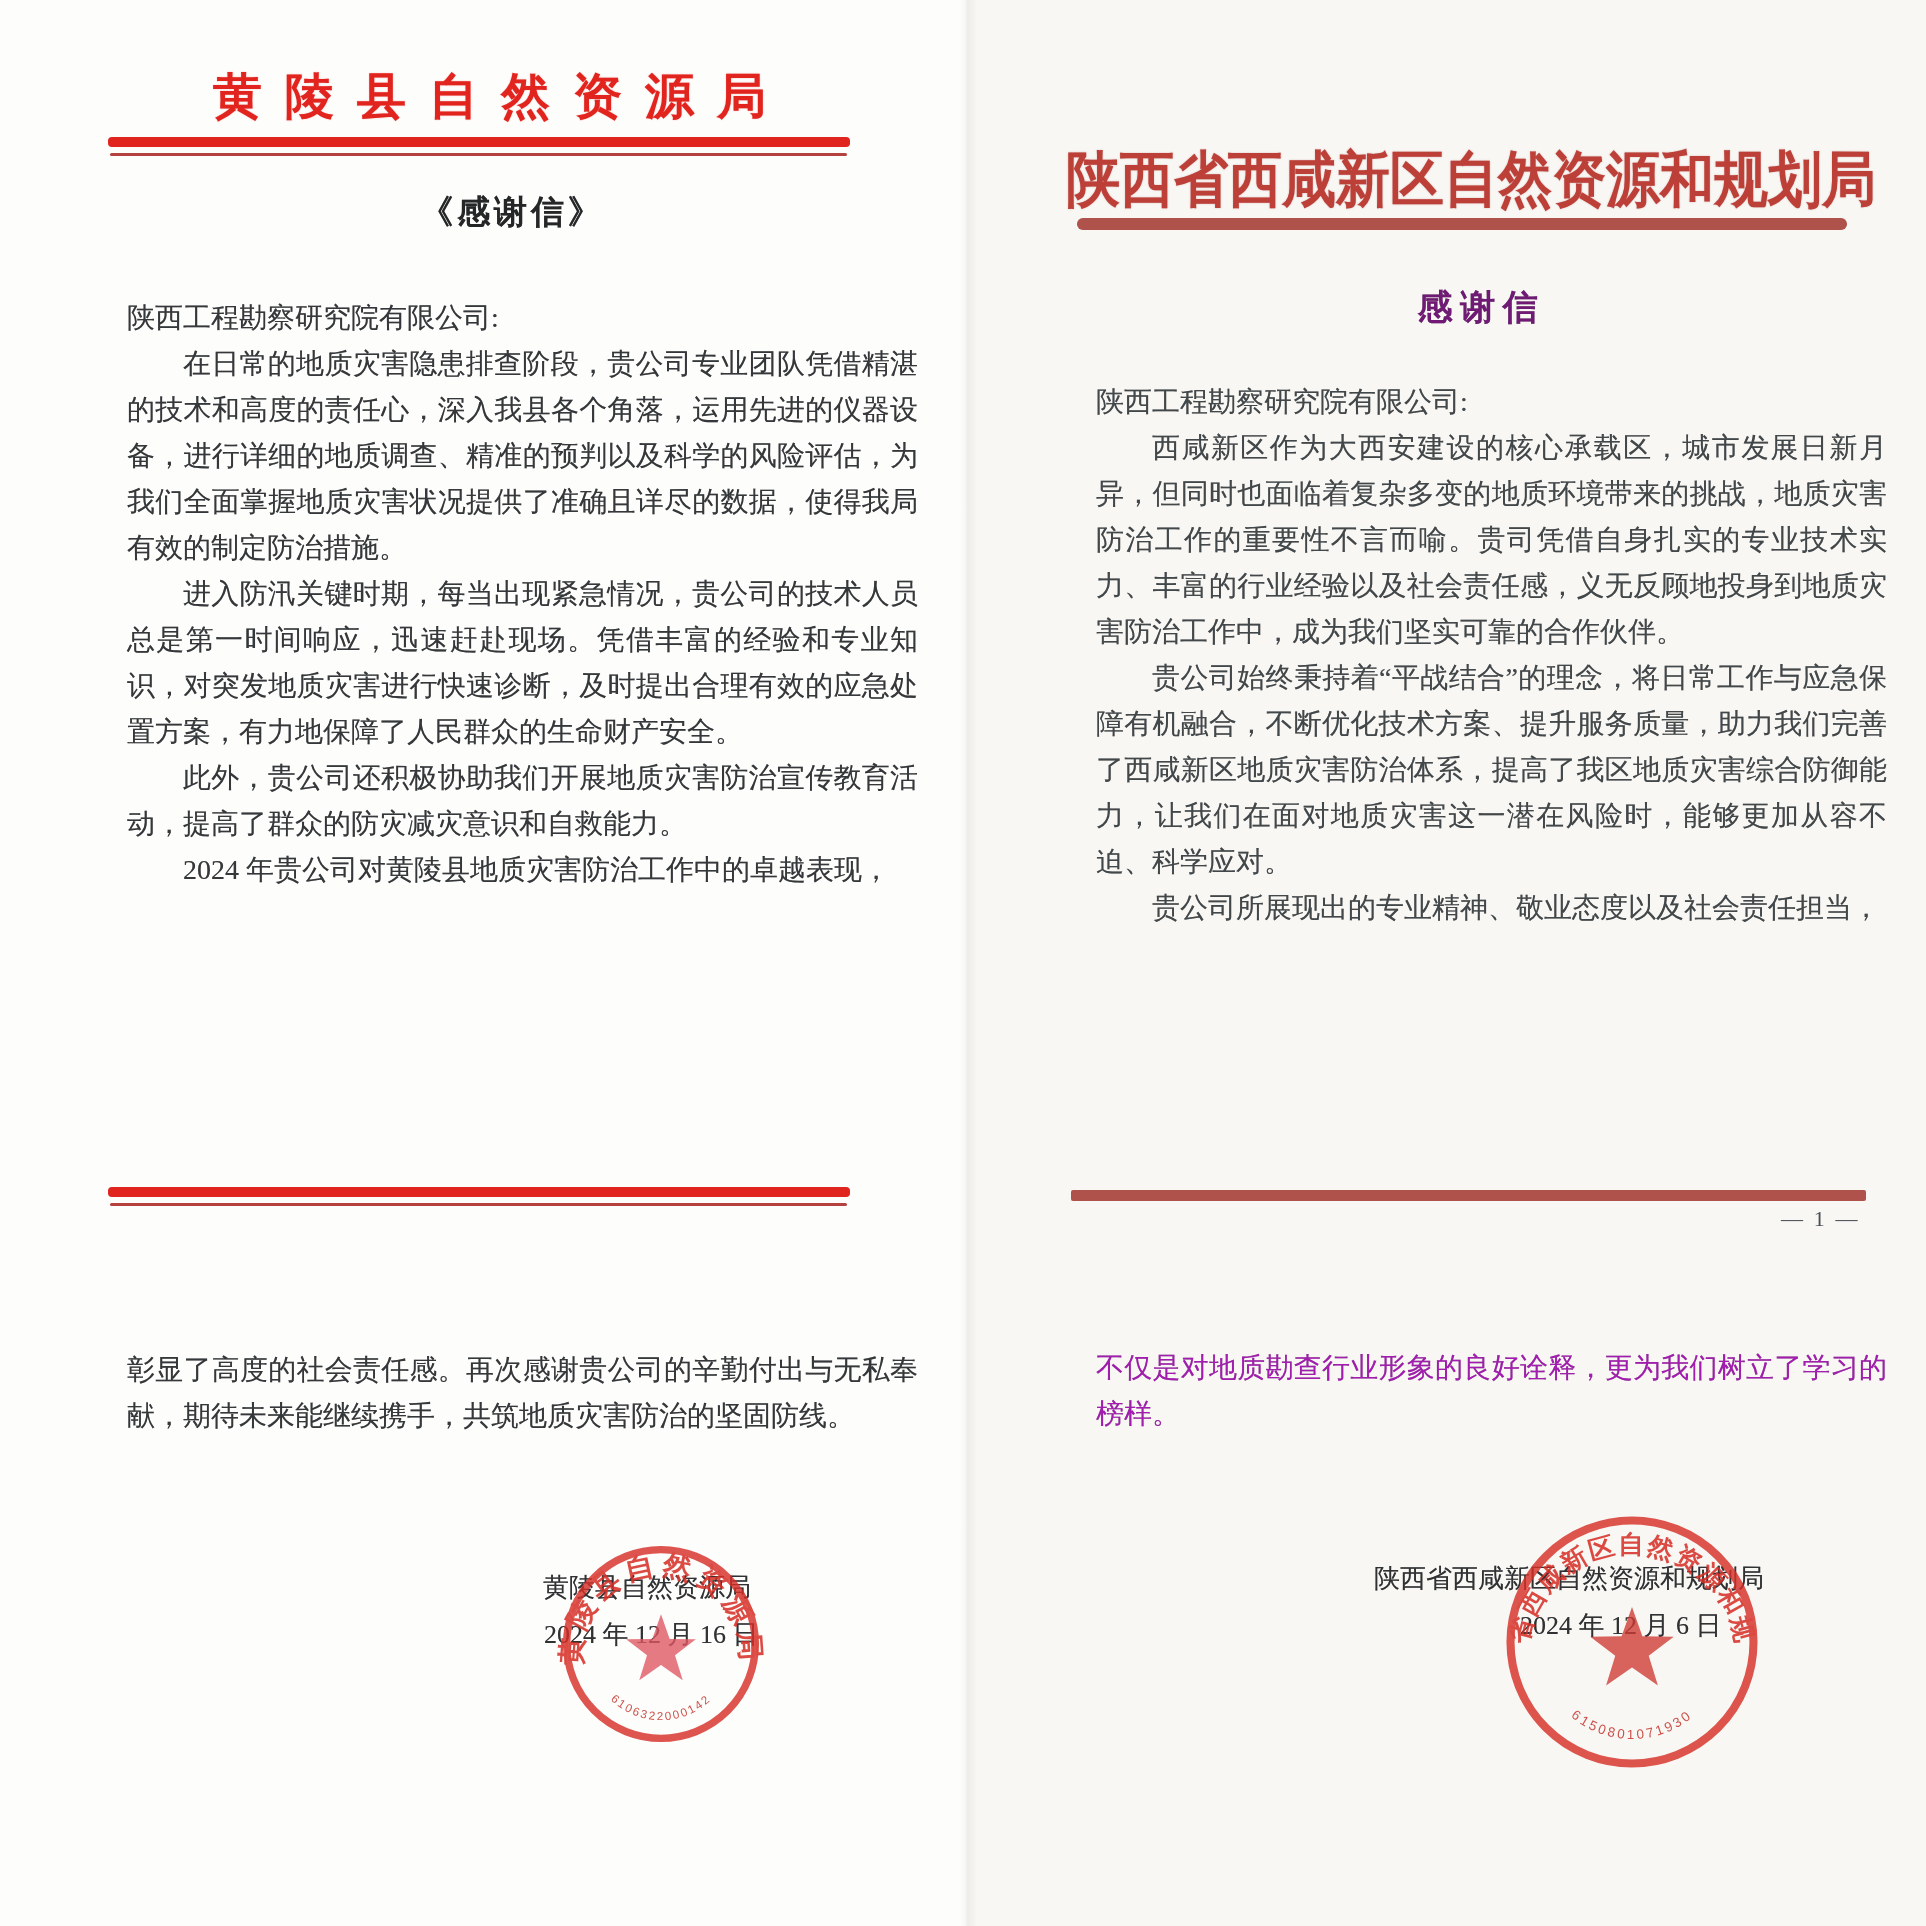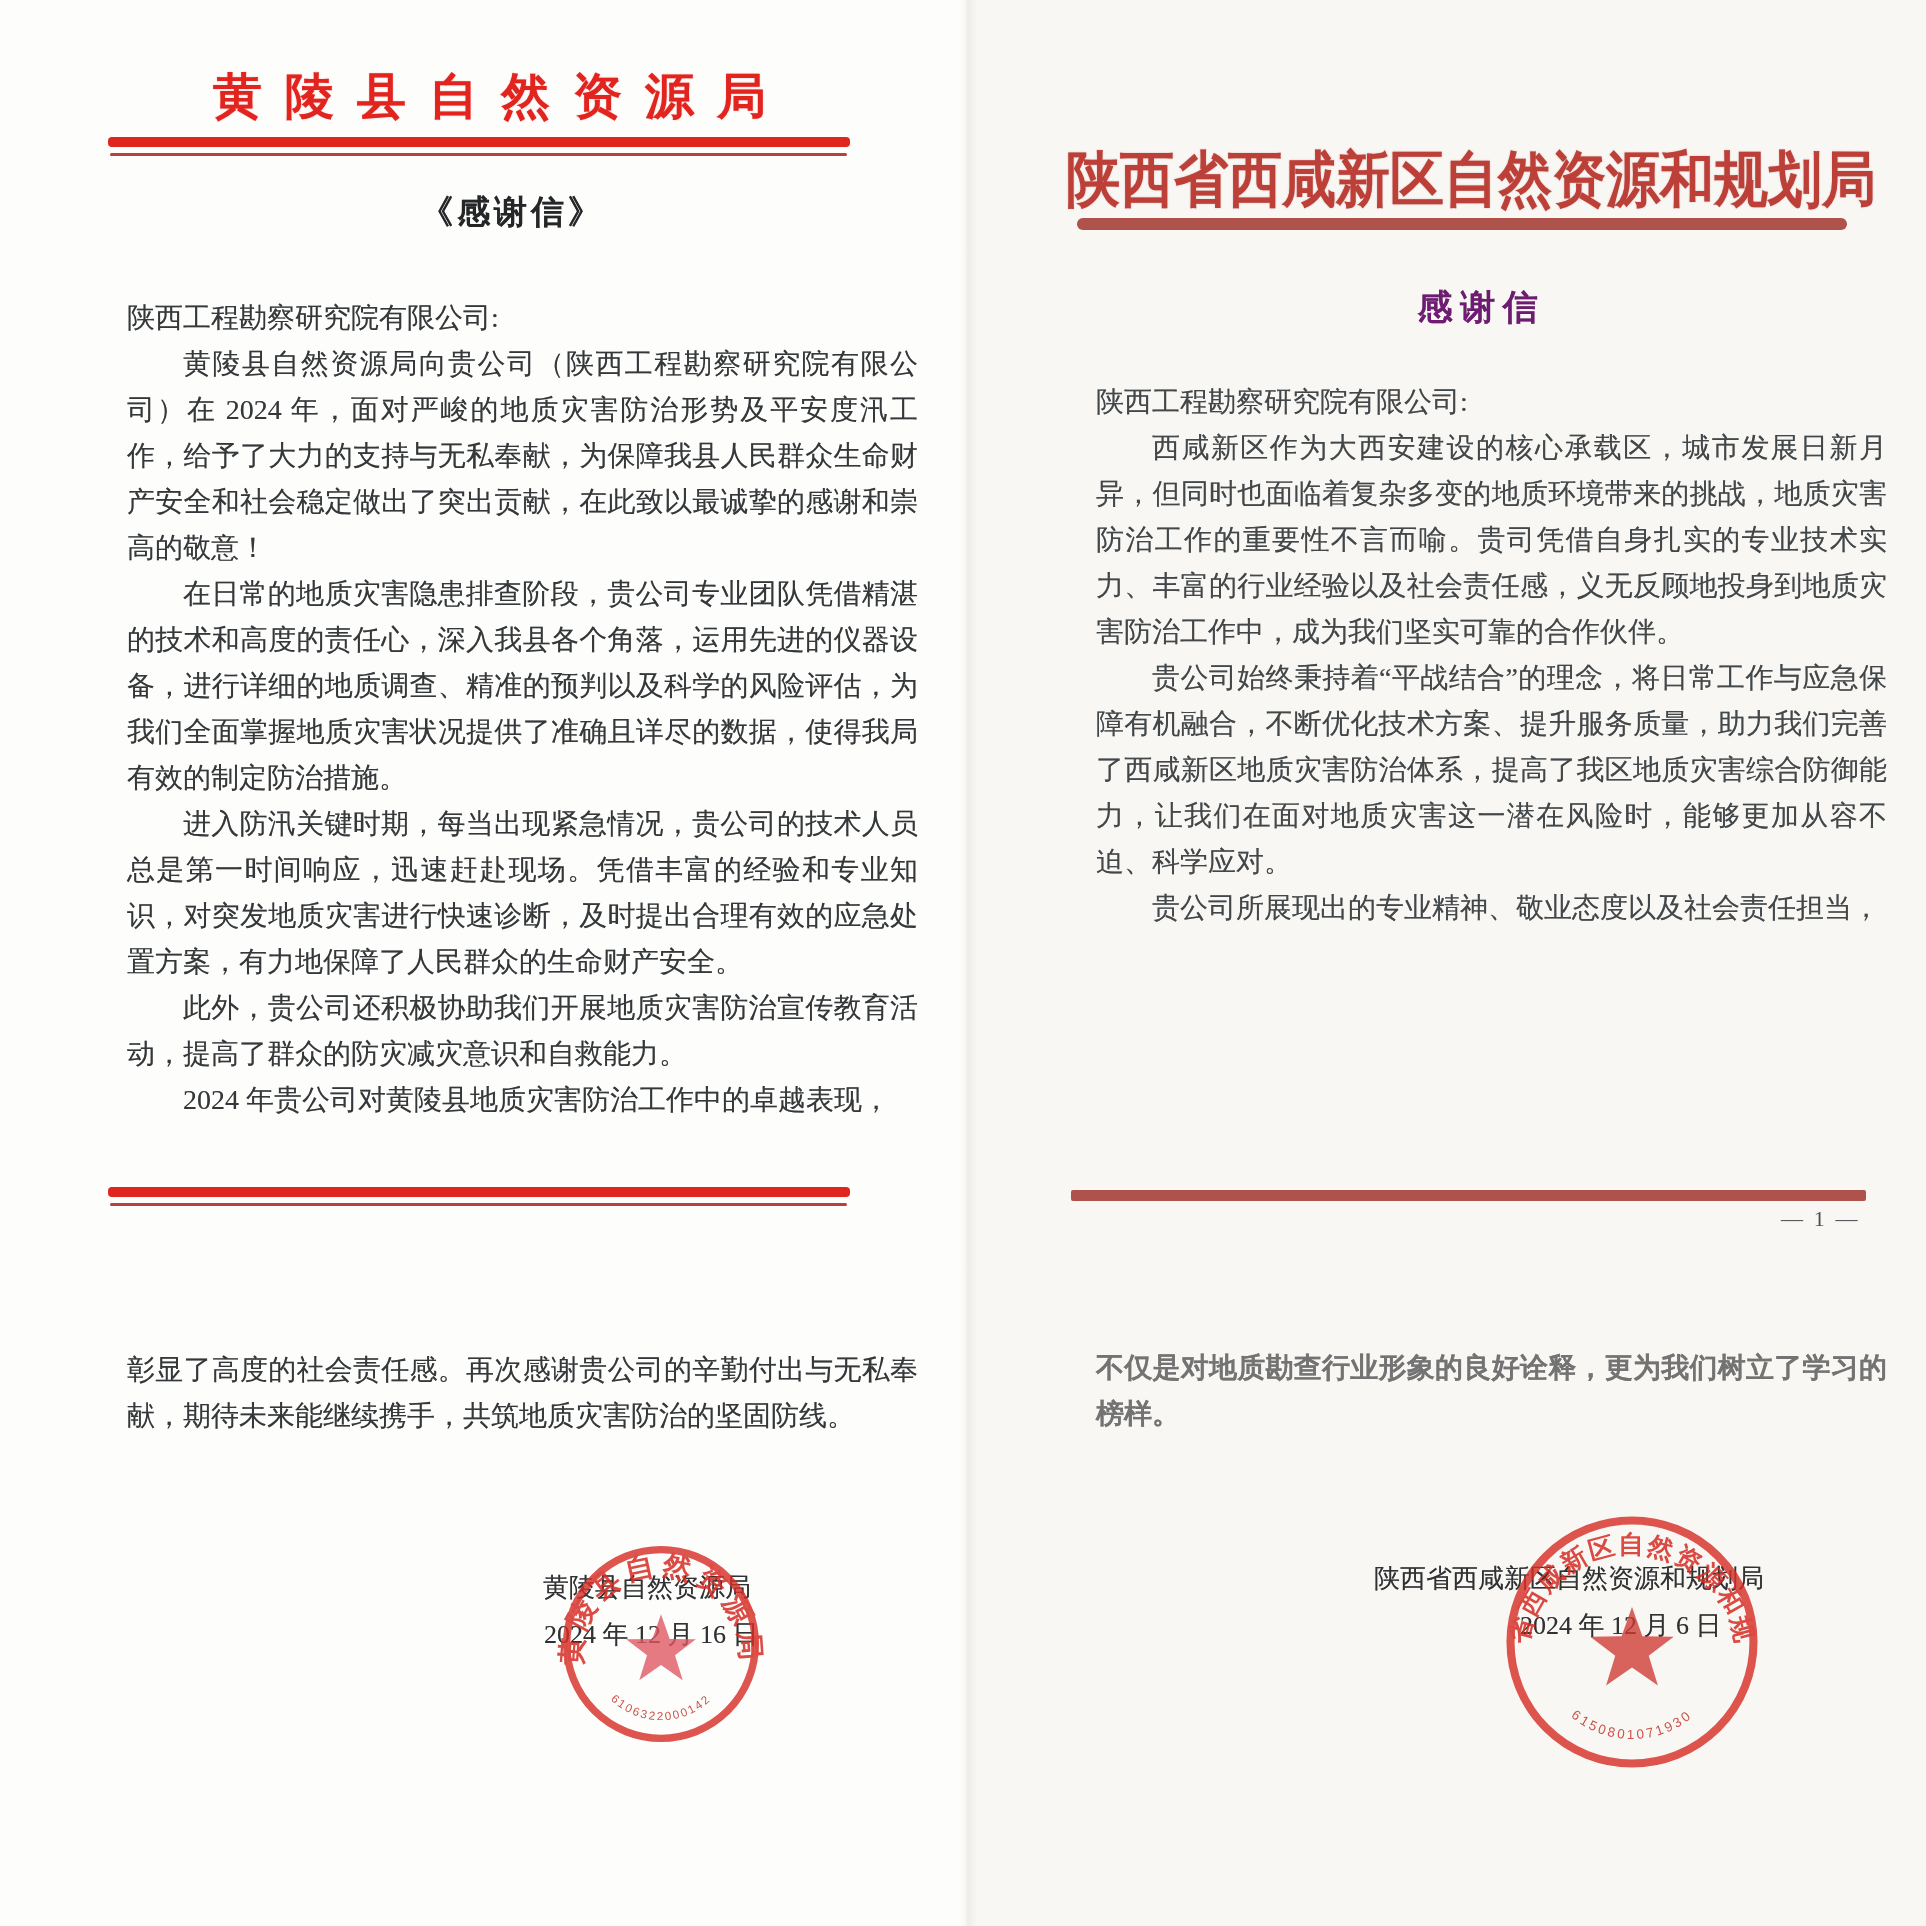--- a/index.html
+++ b/index.html
@@ -42,21 +42,21 @@
          font-family:"Liberation Sans","DejaVu Sans",sans-serif;
          text-shadow:0 0 1.3px rgba(160,50,45,.5);white-space:nowrap;transform:scaleY(1.12);transform-origin:top;}
   #r-rule{left:1077px;top:218px;width:770px;height:11.6px;background:#b0524c;border-radius:5.8px;}
   .r-title{position:absolute;left:1086px;top:284px;width:791px;text-align:center;
            font-size:35px;font-weight:bold;letter-spacing:7.7px;color:#701a75;
            text-shadow:0 0 0.6px rgba(25,25,25,.5);}
   #r-body{left:1086px;top:379px;color:#42474a;}
   #r-rule2{left:1071px;top:1190px;width:795px;height:11px;background:#b0524c;border-radius:1.9px;}
   .pageno{position:absolute;left:1769px;top:1206px;width:103px;text-align:center;
           font-size:22px;color:#4a4e55;letter-spacing:2.6px;}
-  #r-cont{left:1086px;top:1345px;color:#737373;font-weight:bold;}
+  #r-cont{left:1086px;top:1345px;color:#a21caf;}
   #r-sig-org {left:1374px;top:1561px;}
   #r-sig-date{left:1520px;top:1608px;}
   #r-stamp{left:1497px;top:1507px;width:270px;height:270px;}
 
   .stamp svg{width:100%;height:100%;}
 </style>
 </head>
 <body>
 
 <div id="canvas">
@@ -65,21 +65,20 @@
   <div id="seam"></div>
 
   <div class="l-org">黄陵县自然资源局</div>
   <div id="l-rule-thick" class="rule"></div>
   <div id="l-rule-thin" class="rule"></div>
 
   <div class="l-title">《感谢信》</div>
 
   <div id="l-body" class="body-col">
     <p class="noindent">陕西工程勘察研究院有限公司:</p>
-    <p>黄陵县自然资源局向贵公司（陕西工程勘察研究院有限公司）在 2024 年，面对严峻的地质灾害防治形势及平安度汛工作，给予了大力的支持与无私奉献，为保障我县人民群众生命财产安全和社会稳定做出了突出贡献，在此致以最诚挚的感谢和崇高的敬意！</p>
     <p>在日常的地质灾害隐患排查阶段，贵公司专业团队凭借精湛的技术和高度的责任心，深入我县各个角落，运用先进的仪器设备，进行详细的地质调查、精准的预判以及科学的风险评估，为我们全面掌握地质灾害状况提供了准确且详尽的数据，使得我局有效的制定防治措施。</p>
     <p>进入防汛关键时期，每当出现紧急情况，贵公司的技术人员总是第一时间响应，迅速赶赴现场。凭借丰富的经验和专业知识，对突发地质灾害进行快速诊断，及时提出合理有效的应急处置方案，有力地保障了人民群众的生命财产安全。</p>
     <p>此外，贵公司还积极协助我们开展地质灾害防治宣传教育活动，提高了群众的防灾减灾意识和自救能力。</p>
     <p>2024 年贵公司对黄陵县地质灾害防治工作中的卓越表现，</p>
   </div>
 
   <div id="l-rule2-thick" class="rule"></div>
   <div id="l-rule2-thin" class="rule"></div>
 
   <div id="l-cont" class="body-col">

